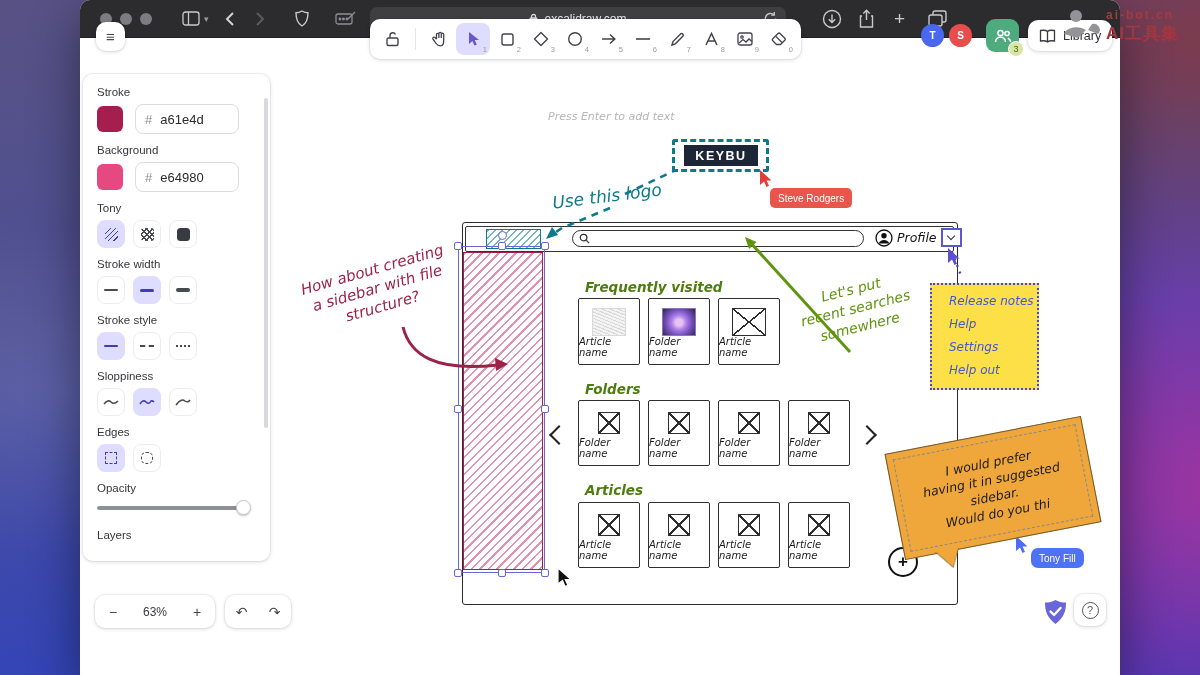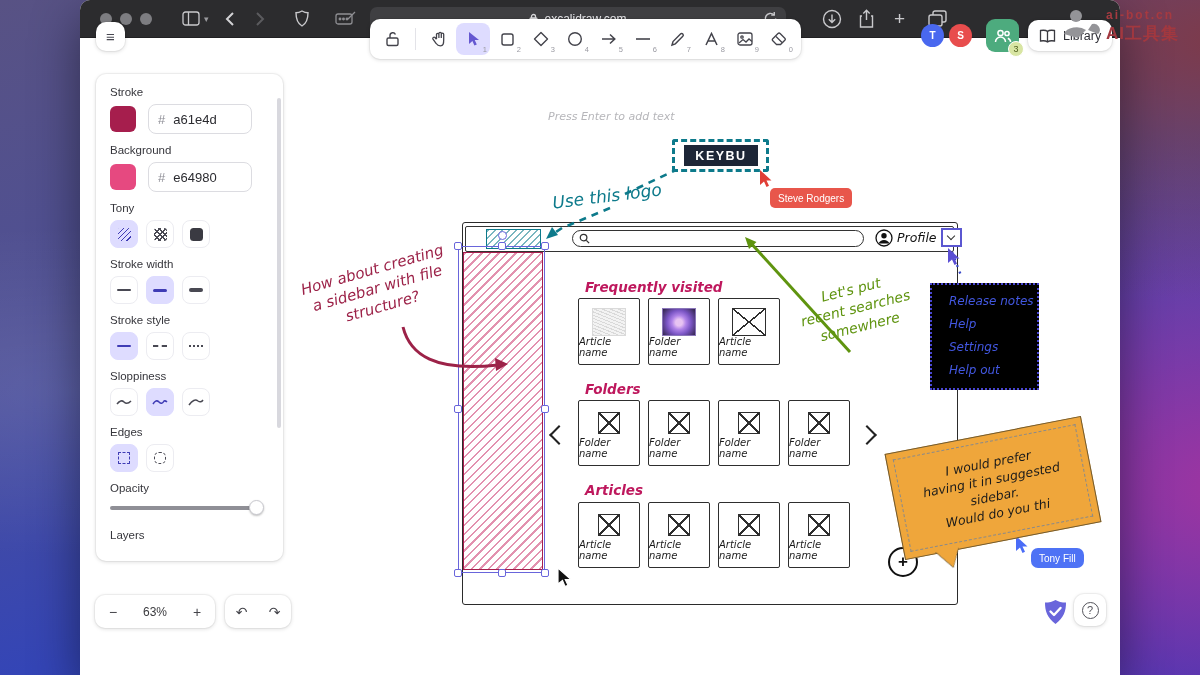--- a/index.html
+++ b/index.html
@@ -52,21 +52,21 @@
   .avatar { position:absolute; width:23px; height:23px; border-radius:50%; color:#fff; font-size:10px; font-weight:bold;
     display:flex; align-items:center; justify-content:center; }
   .collab-btn { position:absolute; left:906px; top:19px; width:33px; height:33px; border-radius:9px; background:#4dab7e;
     display:flex; align-items:center; justify-content:center; }
   .collab-badge { position:absolute; right:-5px; bottom:-5px; width:16px; height:16px; border-radius:50%;
     background:#d8e5a3; color:#51601f; font-size:9px; display:flex; align-items:center; justify-content:center; border:1px solid #fff; }
   .library-btn { position:absolute; left:948px; top:20px; height:31px; padding:0 11px; display:flex; align-items:center;
     gap:7px; font-size:12.5px; color:#2f2f36; }
 
   
-  .panel { position:absolute; left:16px; top:74px; width:187px; height:487px; padding:12px 12px 8px 14px; overflow:hidden; }
+  .panel { position:absolute; left:3px; top:74px; width:187px; height:487px; padding:12px 12px 8px 14px; overflow:hidden; }
   .sec { margin-bottom:10px; }
   .sec-label { font-size:11.5px; color:#36363c; margin-bottom:6px; }
   .color-row { display:flex; align-items:center; gap:12px; }
   .swatch { width:26px; height:26px; border-radius:6px; }
   .hexbox { width:104px; height:30px; border:1px solid #dcdce1; border-radius:8px; display:flex; align-items:center;
     padding-left:9px; gap:8px; font-size:13px; color:#2b2b30; }
   .hexbox .hash { color:#8d8d95; }
   .optrow { display:flex; gap:8px; }
   .opt { width:28px; height:28px; border-radius:8px; border:1px solid #ececf1; background:#fff; display:flex;
     align-items:center; justify-content:center; color:#494953; }
@@ -122,42 +122,42 @@
   .wf-dd { width:21px; height:19px; border:2px solid #5b57d1; display:flex; align-items:center; justify-content:center; background:#fff; }
   .chev { width:6px; height:6px; border-right:1.6px solid #333; border-bottom:1.6px solid #333; transform:rotate(45deg); margin-top:-3px; }
 
   .wf-sidebar { left:383px; top:214px; width:80px; height:318px; border:1.5px solid #a61e4d;
     background:repeating-linear-gradient(135deg, rgba(203,56,110,.55) 0 1.6px, transparent 1.6px 6px); }
   .selbox { left:378px; top:208px; width:87px; height:327px; border:1.4px solid #6965db; }
   .shandle { position:absolute; width:8px; height:8px; background:#fff; border:1.4px solid #6965db; border-radius:2px; }
   .rothandle { position:absolute; width:9px; height:9px; background:#fff; border:1.4px solid #6965db; border-radius:50%;
     left:418px; top:193px; }
 
-  .wf-h2 { font-size:13.5px; color:#be185d; font-weight:bold; }
+  .wf-h2 { font-size:13.5px; color:#4d7c0f; font-weight:bold; }
   .card { position:absolute; width:62px; border:1.4px solid #2e2e2e; border-radius:2px; background:#fff;
     display:flex; flex-direction:column; align-items:center; }
   .card.big { height:67px; padding-top:9px; }
   .card.sm  { height:66px; padding-top:11px; }
   .thumb { width:34px; height:34px; }
   .thumb-sm { width:22px; height:22px; }
   .xbox { border:1.4px solid #2e2e2e;
     background:
       linear-gradient(to top right, transparent calc(50% - 0.8px), #2e2e2e calc(50% - 0.8px) calc(50% + 0.8px), transparent calc(50% + 0.8px)),
       linear-gradient(to bottom right, transparent calc(50% - 0.8px), #2e2e2e calc(50% - 0.8px) calc(50% + 0.8px), transparent calc(50% + 0.8px)); }
   .noise { background:
       repeating-linear-gradient(22deg, #d9d9d9 0 1px, #f3f3f3 1px 3px),
       repeating-linear-gradient(115deg, #c9c9c9 0 1px, transparent 1px 4px); border:1px solid #dadada; }
   .flower { background:
       radial-gradient(circle at 50% 52%, #e7c3f2 0 16%, #b083e8 34%, #7a55c4 58%, #2e2344 100%);
       border:1px solid #8a76b9; }
   .card-label { margin-top:auto; margin-bottom:6px; font-size:10px; color:#1a1a1a; font-style:italic;
     font-family:"DejaVu Sans", sans-serif; }
   .arrow-nav { position:absolute; width:14px; height:14px; border-right:2.2px solid #222; border-bottom:2.2px solid #222; }
 
-  .menu-box { left:850px; top:245px; width:109px; height:107px; border:2.6px dotted #4845d1; background:#000000;
+  .menu-box { left:850px; top:245px; width:109px; height:107px; border:2.6px dotted #4845d1; background:#fde047;
     padding:9px 0 0 17px; }
   .menu-box .mi { font-size:12px; color:#4257e0; margin-bottom:9px; font-family:"DejaVu Sans", sans-serif; font-style:italic; }
 
   .note { left:813px; top:396px; width:200px; height:108px; background:#efa63b; transform:rotate(-11deg);
     border:1px solid #6e5a33; display:flex; flex-direction:column; align-items:center; justify-content:center; z-index:6; }
   .note-inner { position:absolute; inset:6px; border:1.6px dashed #8a8a8a; }
   .note:after { content:''; position:absolute; left:30px; bottom:-17px; width:0; height:0;
     border-left:15px solid transparent; border-right:9px solid transparent; border-top:19px solid #efa63b;
     filter:drop-shadow(0 1px 0 #6e5a33); }
   .note .nl { font-size:12.5px; color:#1b1b1b; line-height:17px; font-family:"DejaVu Sans", sans-serif; font-style:italic; text-align:center; }

